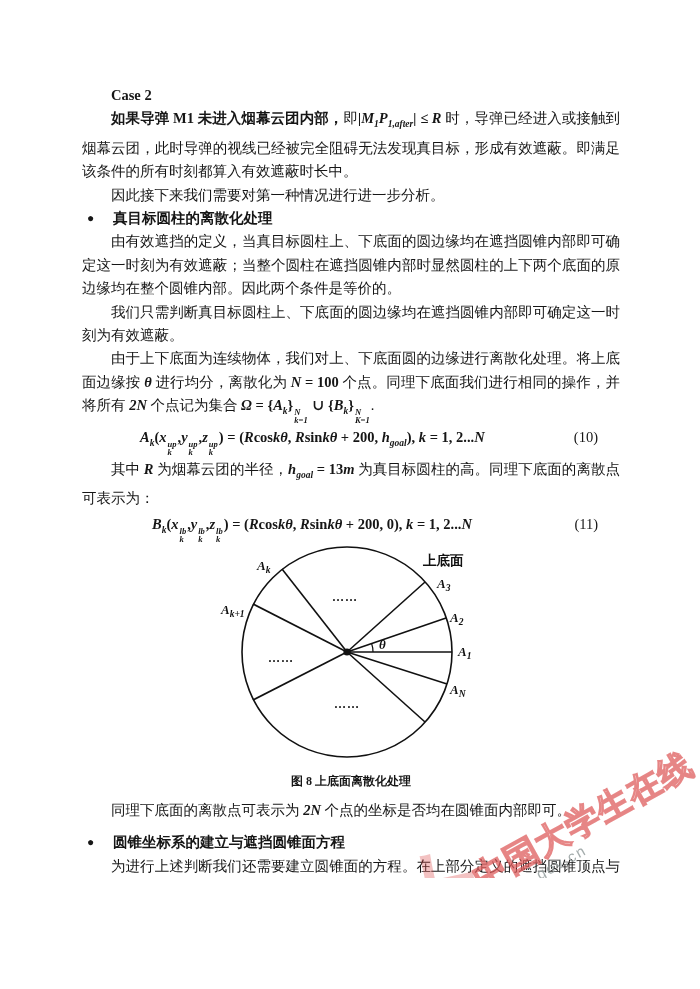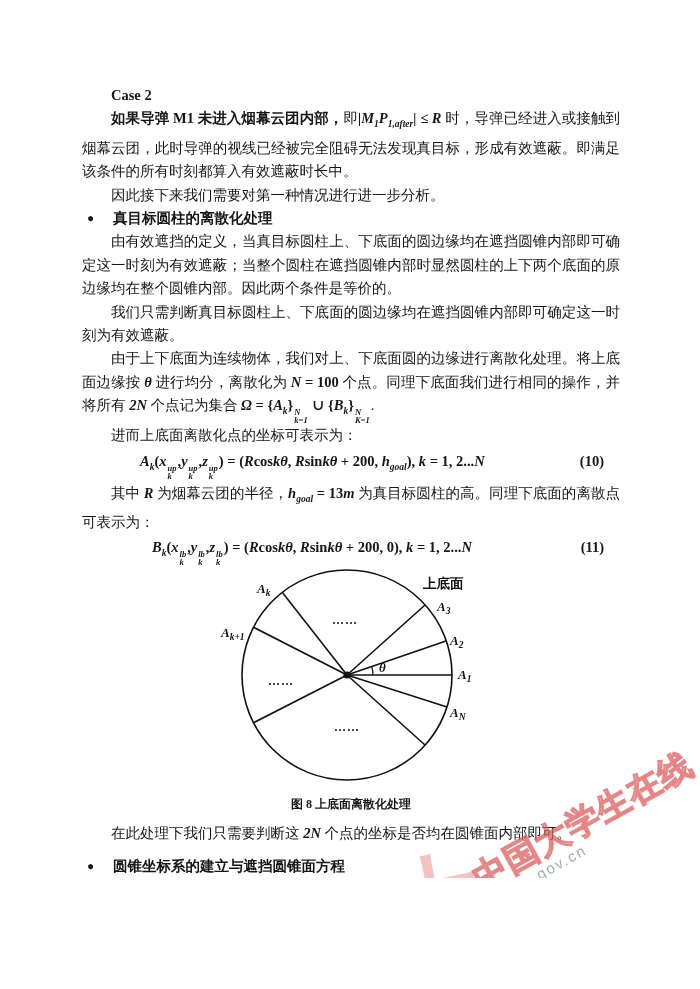--- a/index.html
+++ b/index.html
@@ -24,21 +24,21 @@
     font-size:8.5px; line-height:8px; font-weight:bold; font-style:italic;
     vertical-align:-5px; margin:0 1px; text-indent:0;
   }
   
   .bullet-row{display:flex; align-items:flex-start; margin-left:5px; font-weight:bold;}
   .bullet-marker{font-size:12px; width:26px; flex:0 0 26px; line-height:23.4px;}
   
   .eq-row{display:flex; align-items:baseline; margin:2px 0; text-indent:0;}
   .eq-row .eq-body{margin-left:58px; white-space:nowrap;}
   .eq-row.eq11 .eq-body{margin-left:70px;}
-  .eq-num{margin-left:auto; margin-right:16px; font-weight:bold;}
+  .eq-num{margin-left:auto; margin-right:22px; font-weight:normal;}
   
   .figure-block{position:relative; height:224px; margin-top:2px;}
   .figure-block svg{position:absolute; left:123px; top:-6px; overflow:visible;}
   .fig-caption{text-align:center; font-weight:bold; font-size:12px; line-height:20px; margin:2px 0 8px 0;}
   .flabel{font:italic bold 13px "Liberation Serif","DejaVu Serif",serif; fill:#111;}
   .fsub{font-size:9.5px;}
   .fcjk{font:bold 13.5px "Liberation Serif","DejaVu Serif",serif; fill:#111; font-weight:600;}
   .fdots{font:bold 12px "Liberation Serif","DejaVu Serif",serif; fill:#111; letter-spacing:1px;}
   .p-after-fig{margin-top:6px;}
   .bullet2{margin-top:9px;}
@@ -93,21 +93,20 @@
     <p>我们只需判断真目标圆柱上、下底面的圆边缘均在遮挡圆锥内部即可确定这一时刻为有效遮蔽。</p>
 
     <p><span class="n">由于上下底面为连续物体，我们对上、下底面圆的边缘进行离散化处理。将上底面边缘按 </span><span class="bi">θ</span><span class="n"> 进行均分，离散化为 </span><span class="bi">N</span><span class="b"> = 100 </span><span class="n">个点。同理下底面我们进行相同的操作，并将所有 </span><span class="bi">2N</span><span class="n"> 个点记为集合 </span><span class="bi">Ω</span><span class="b"> = {</span><span class="bi">A</span><sub>k</sub><span class="b">}</span><span class="stack">
           <span>N</span>
           <span>k=1</span>
         </span><span class="b"> ∪ {</span><span class="bi">B</span><sub>k</sub><span class="b">}</span><span class="stack">
           <span>N</span>
           <span>K=1</span>
         </span><span class="n">.</span></p>
 
-    <p>进而上底面离散化点的坐标可表示为：</p>
 
     <div class="eq-row">
       <span class="eq-body"><span class="bi">A</span><sub>k</sub><span class="b">(</span><span class="bi">x</span><span class="stack">
             <span>up</span>
             <span>k</span>
           </span><span class="b">,</span><span class="bi">y</span><span class="stack">
             <span>up</span>
             <span>k</span>
           </span><span class="b">,</span><span class="bi">z</span><span class="stack">
             <span>up</span>
@@ -161,21 +160,21 @@
         <text x="245" y="155" class="flabel"><tspan>A</tspan><tspan class="fsub" dy="3">N</tspan></text>
 
         <text x="140" y="62" text-anchor="middle" class="fdots">……</text>
         <text x="76" y="123" text-anchor="middle" class="fdots">……</text>
         <text x="142" y="169" text-anchor="middle" class="fdots">……</text>
       </svg>
     </div>
 
     <div class="fig-caption">图 8 上底面离散化处理</div>
 
-    <p class="p-after-fig"><span class="n">在此处理下我们只需要判断这 </span><span class="bi">2N</span><span class="n"> 个点的坐标是否均在圆锥面内部即可。</span></p>
+    <p class="p-after-fig"><span class="n">同理下底面的离散点可表示为 </span><span class="bi">2N</span><span class="n"> 个点的坐标是否均在圆锥面内部即可。</span></p>
 
     <div class="bullet-row bullet2">
       <span class="bullet-marker">●</span>
       <span>圆锥坐标系的建立与遮挡圆锥面方程</span>
     </div>
 
     <p>为进行上述判断我们还需要建立圆锥面的方程。在上部分定义的遮挡圆锥顶点与轴线方向并不规则，在原坐标系下表示较为复杂，因此我们建立一个新的圆锥坐标系，</p>
   </div>
 
   <div class="page-num">9</div>

